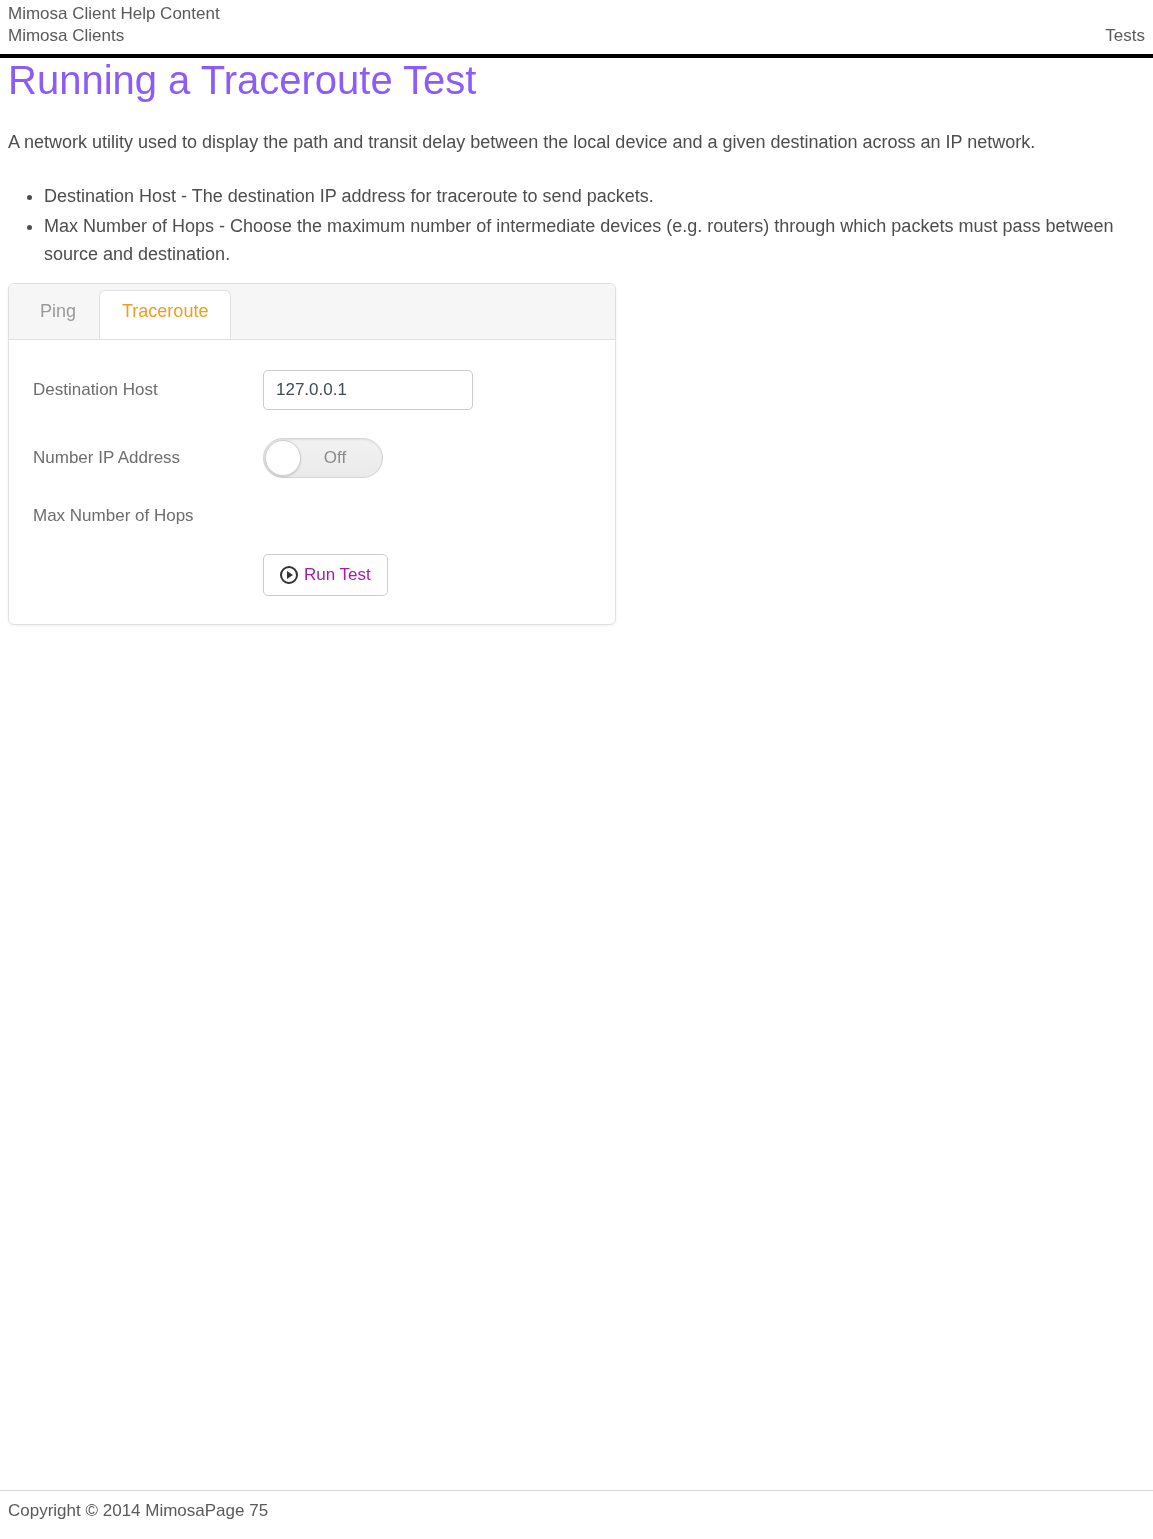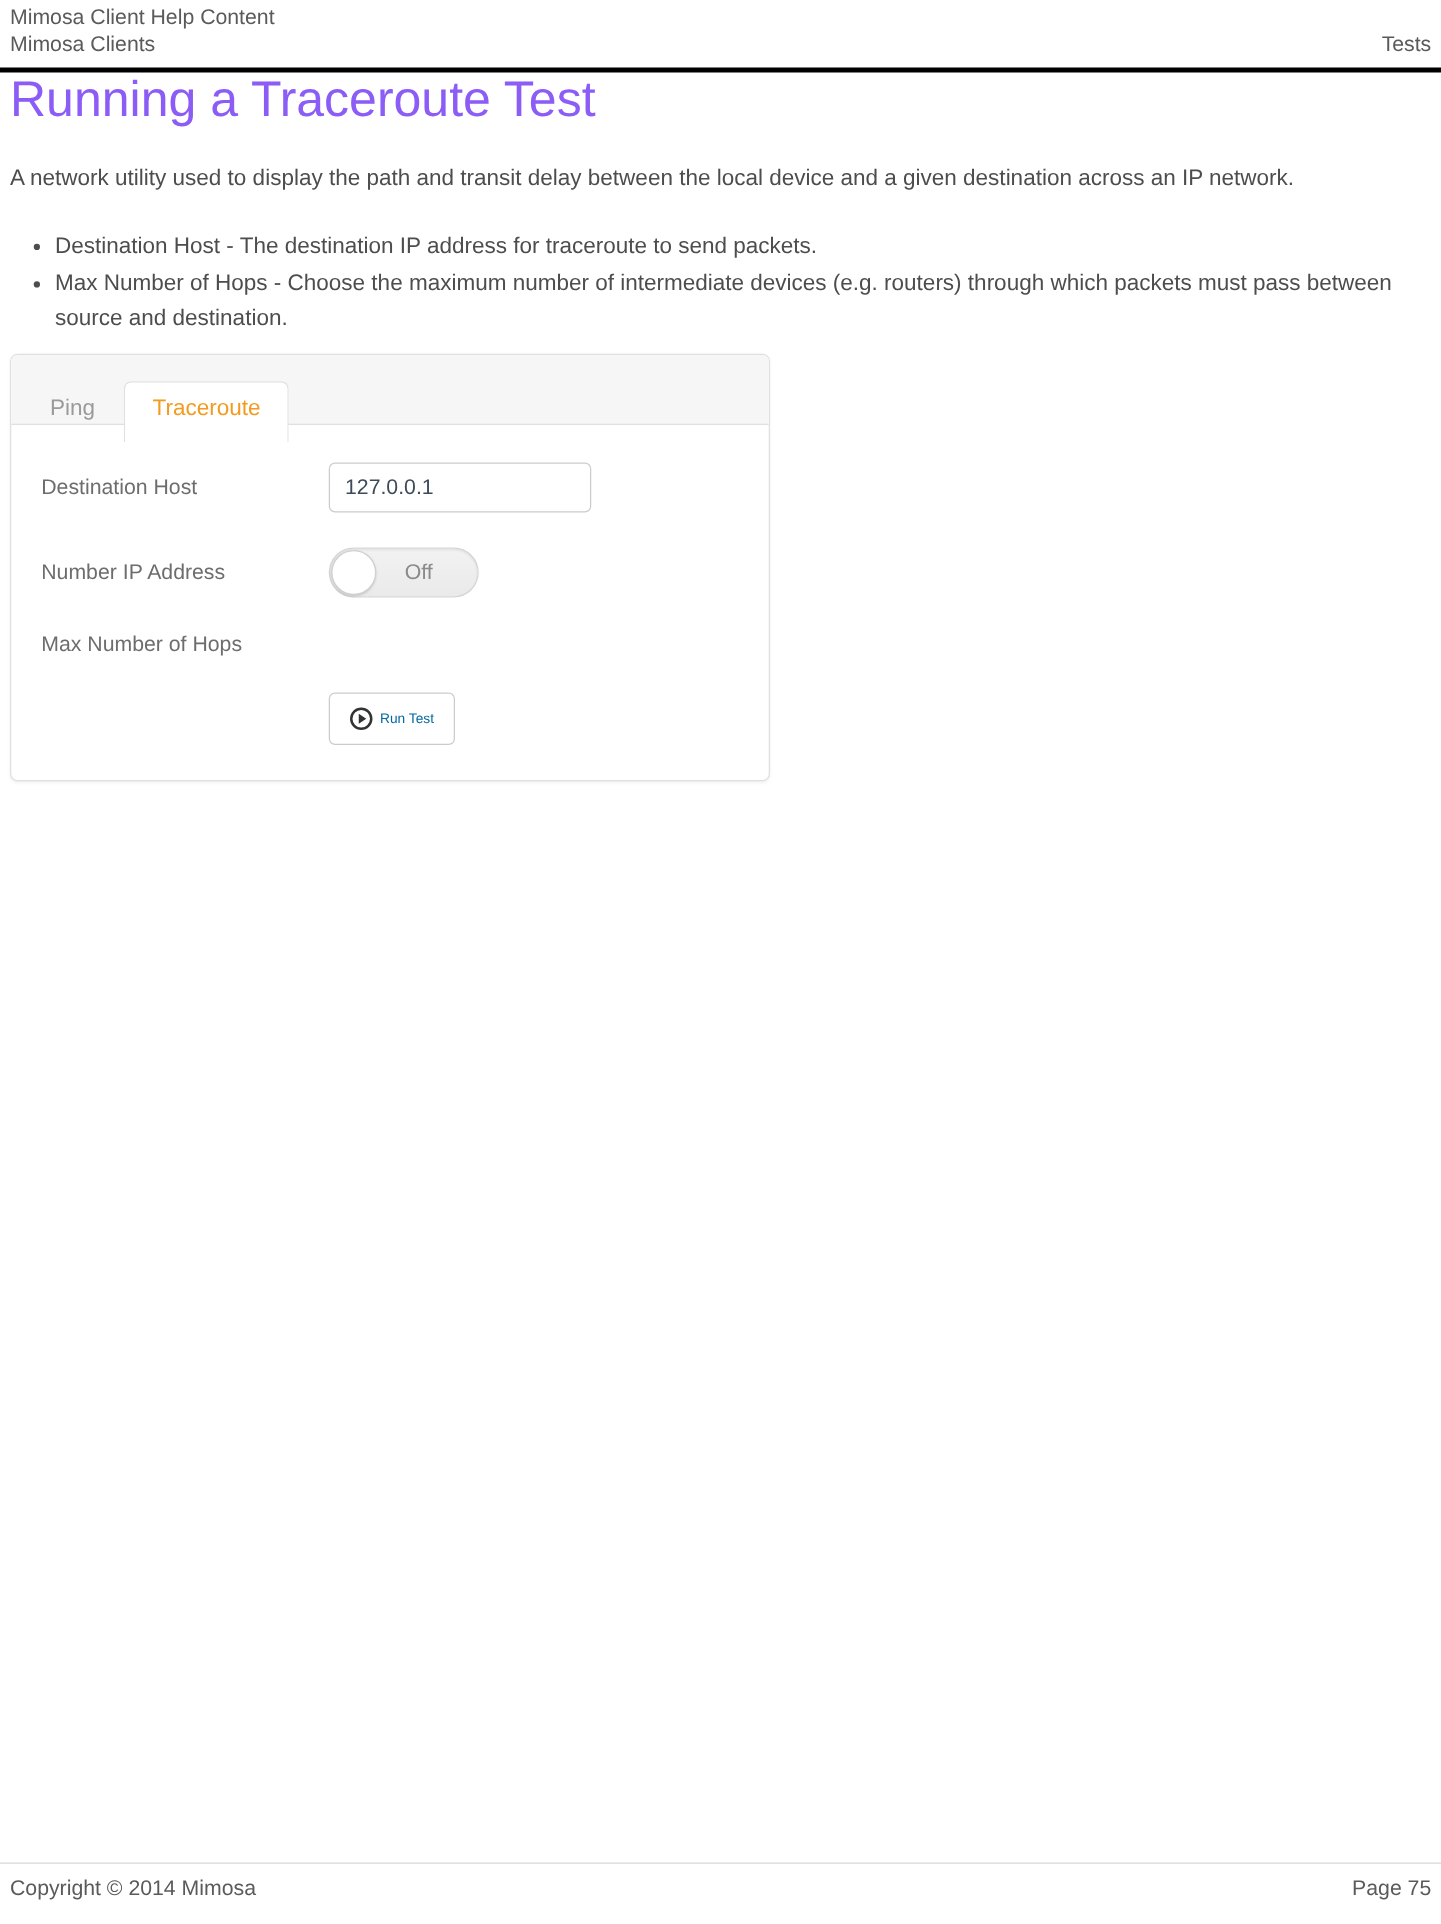--- a/index.html
+++ b/index.html
@@ -70,21 +70,21 @@
     padding-top: 6px;
     padding-left: 8px;
     gap: 0;
   }
   .tab {
     padding: 10px 22px 16px 22px;
     font-size: 18px;
     color: #9a9a9a;
     cursor: pointer;
     position: relative;
-    top: 15px;
+    top: 0;
     border: 1px solid transparent;
     border-bottom: none;
   }
   .tab.active {
     color: #f29b1e;
     background: #fff;
     border: 1px solid #e0e0e0;
     border-bottom: 1px solid #fff;
     border-radius: 6px 6px 0 0;
   }
@@ -142,22 +142,22 @@
   }
   .run-btn {
     display: inline-flex;
     align-items: center;
     gap: 6px;
     height: 42px;
     padding: 0 16px;
     border: 1px solid #ccc;
     border-radius: 5px;
     background: #fff;
-    font-size: 11px;
-    color: #0369a1;
+    font-size: 17px;
+    color: #a21caf;
     cursor: pointer;
   }
   .run-icon {
     width: 18px;
     height: 18px;
     border: 2.5px solid #333;
     border-radius: 50%;
     display: inline-flex;
     align-items: center;
     justify-content: center;
@@ -168,21 +168,20 @@
     border-left: 6px solid #333;
     border-top: 4px solid transparent;
     border-bottom: 4px solid transparent;
     margin-left: 2px;
   }
 
   .footer {
     border-top: 1px solid #d8d8d8;
     padding: 10px 8px 18px 8px;
     display: flex;
-    justify-content: space-between;
     font-size: 17px;
     color: #5a5a5a;
   }
 </style>
 </head>
 <body>
 
 <div class="header">
   <div class="header-top">Mimosa Client Help Content</div>
   <div class="header-bottom">

